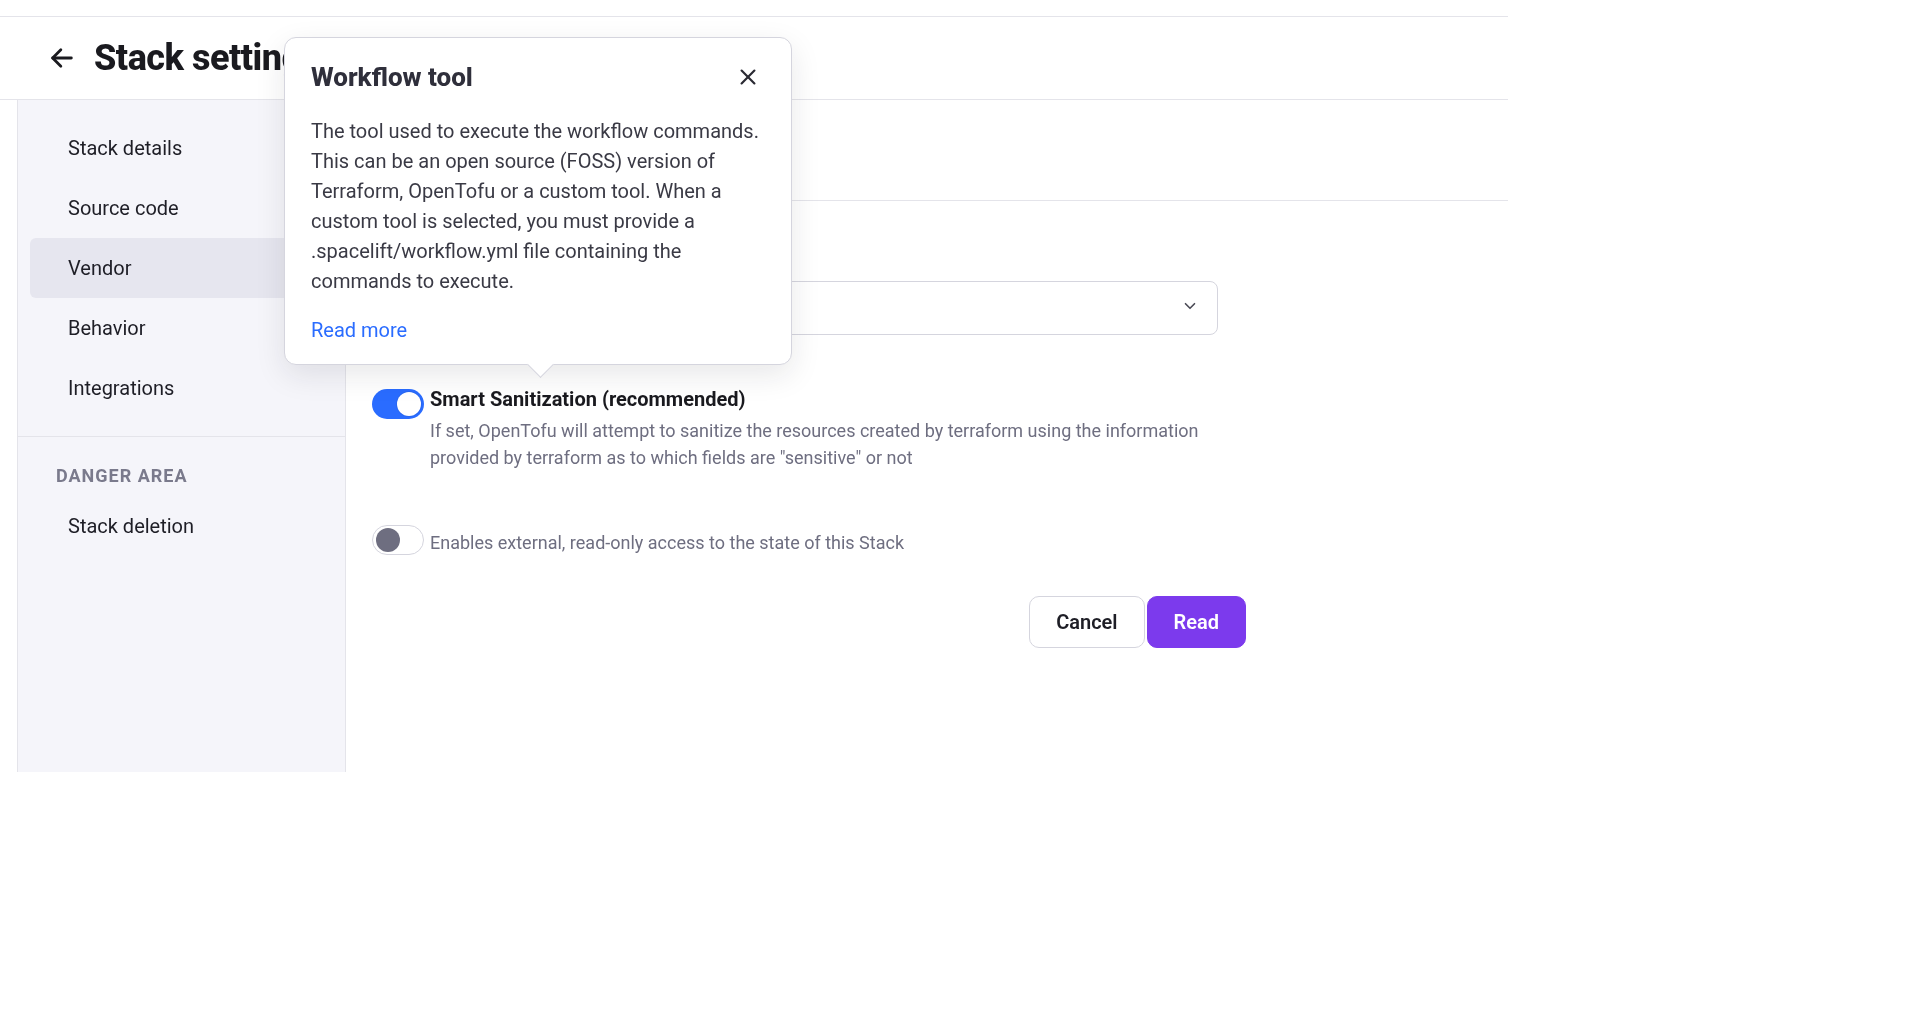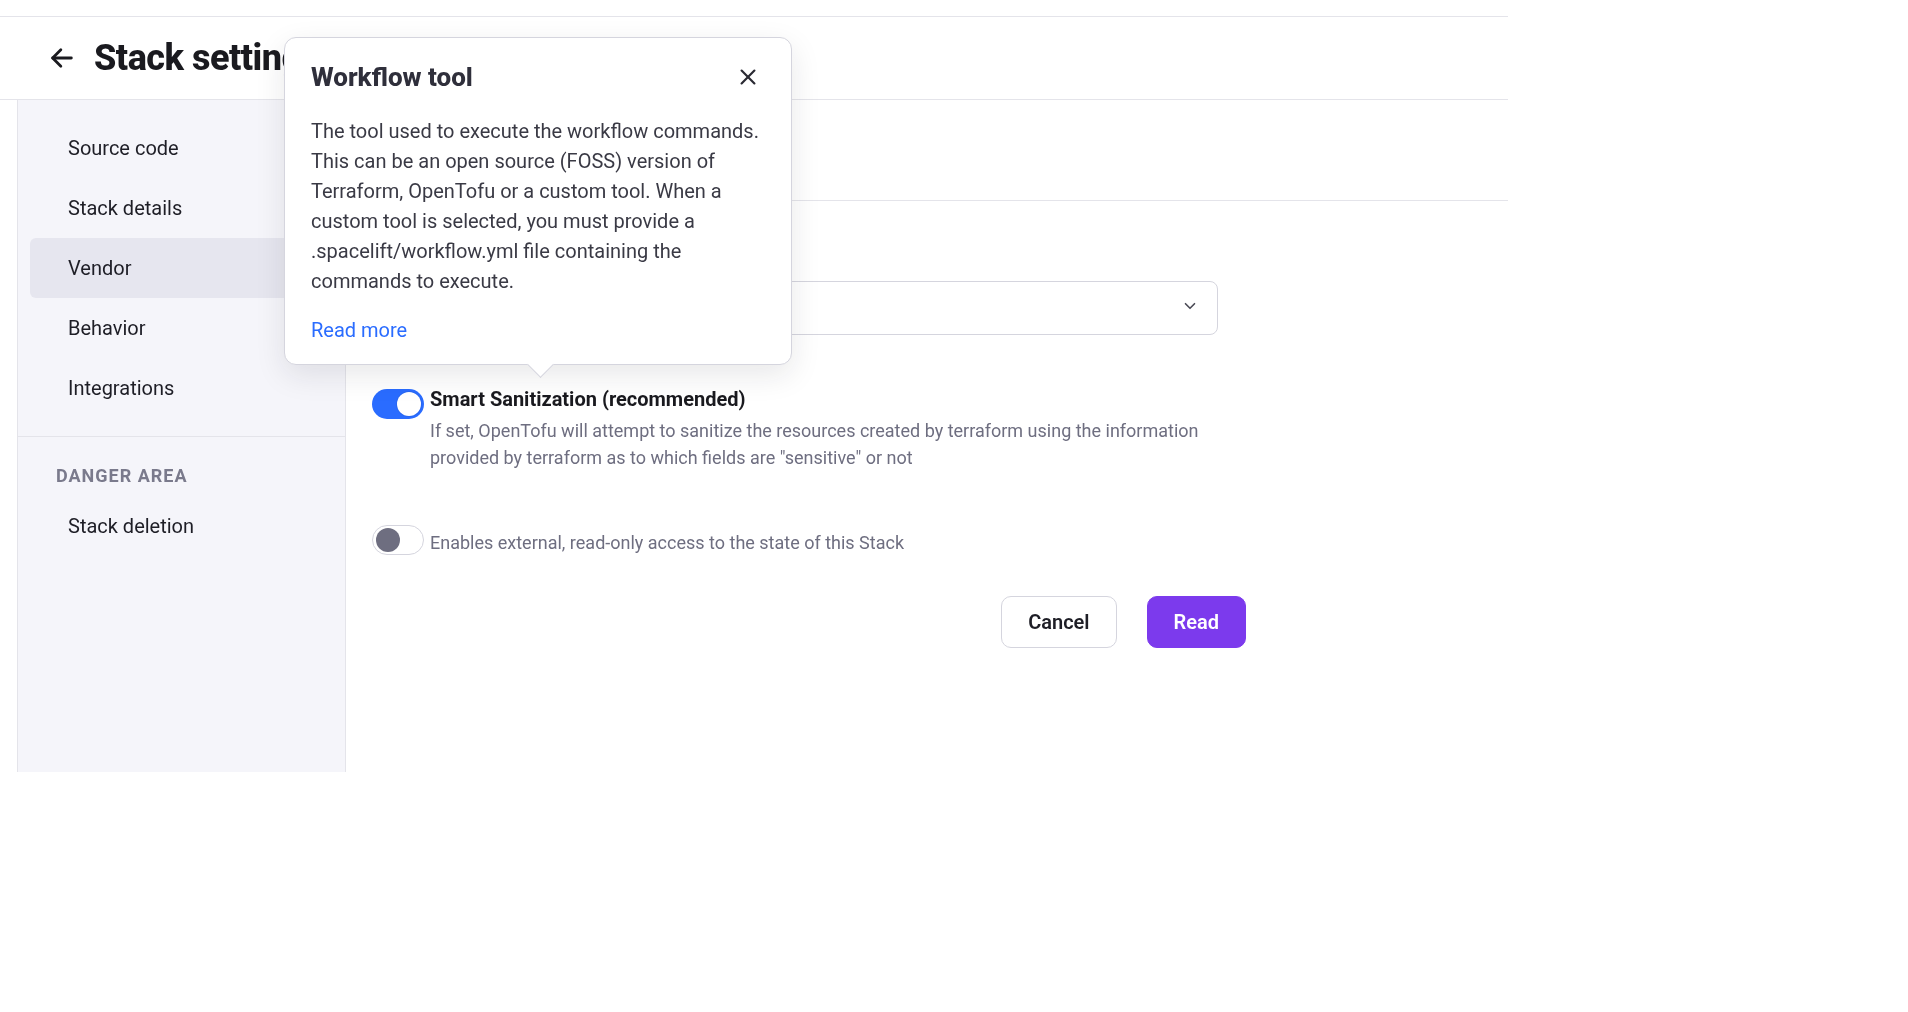--- a/index.html
+++ b/index.html
@@ -88,21 +88,21 @@
   .toggle.off .knob { left:3px; top:2px; background:#6e6e80; }
   .toggle-text .t-title { font-size:20px; font-weight:700; display:flex; align-items:center; gap:10px; }
   .toggle-text .t-desc  { font-size:18px; color:#6e6e80; margin-top:6px; max-width:820px; line-height:1.5; }
   .inline-info {
     width:26px; height:26px; border:2px solid #2a2a33; border-radius:50%;
     display:inline-flex; align-items:center; justify-content:center;
     font-size:15px; font-weight:700; color:#2a2a33; cursor:pointer; background:#fff;
   }
 
   
-  .footer-btns { display:flex; gap:30px; justify-content:flex-end; margin:40px 28px 0 0; max-width:900px; }
+  .footer-btns { display:flex; gap:2px; justify-content:flex-end; margin:40px 28px 0 0; max-width:900px; }
   .btn {
     height:52px; padding:0 26px; border-radius:10px; font-size:20px; font-weight:600;
     display:inline-flex; align-items:center; justify-content:center; cursor:pointer;
   }
   .btn.secondary { background:#fff; border:1px solid #d5d5de; color:#1e1e26; }
   .btn.primary   { background:#7c3aed; color:#fff; border:1px solid #7c3aed; }
 
   
   .popover {
     position:absolute; left:284px; top:20px; width:508px;
@@ -135,22 +135,22 @@
           <line x1="20" y1="12" x2="4" y2="12"></line>
           <polyline points="11 5 4 12 11 19"></polyline>
         </svg>
     </span>
     <h1 class="page-title">Stack settings</h1>
   </div>
 
   <div class="body">
 
     <nav class="sidebar">
+      <div class="nav-item">Stack details</div>
       <div class="nav-item">Source code</div>
-      <div class="nav-item">Stack details</div>
       <div class="nav-item active">Vendor</div>
       <div class="nav-item">Behavior</div>
       <div class="nav-item">Integrations</div>
 
       <div class="nav-divider"></div>
       <div class="nav-section-label">DANGER AREA</div>
       <div class="nav-item">Stack deletion</div>
     </nav>
 
     <div class="content">

